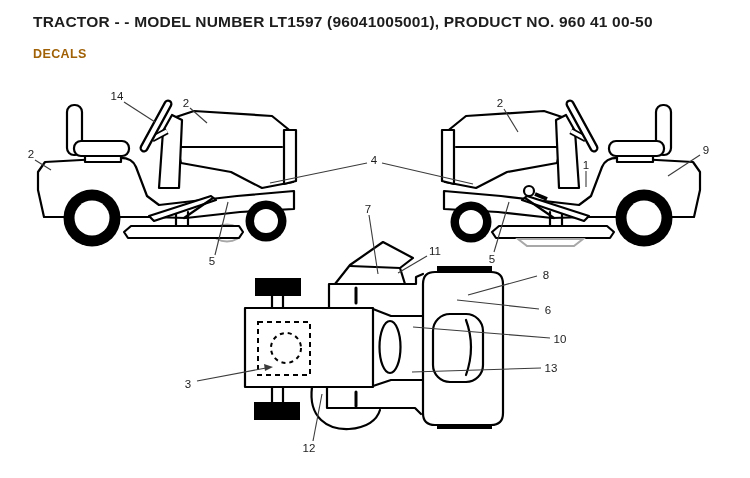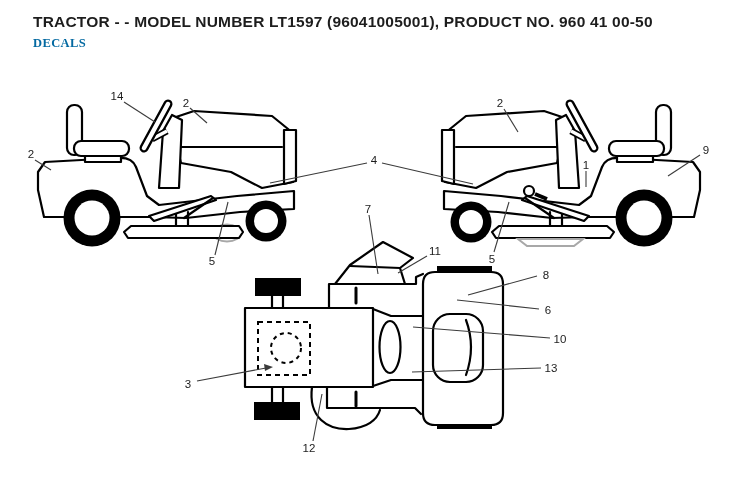--- a/index.html
+++ b/index.html
@@ -1,20 +1,20 @@
 <!DOCTYPE html>
 <html><head>
 <meta charset="utf-8">
 <style>
   html,body{margin:0;padding:0;background:#fff;}
   #page{position:relative;width:750px;height:478px;background:#ffffff;overflow:hidden;
         font-family:"Liberation Sans",sans-serif;}
   #header{position:absolute;left:33px;top:13px;width:700px;}
   #header .title{font-size:15.5px;font-weight:bold;color:#1d1d1d;letter-spacing:.2px;white-space:nowrap;}
-  #header .subtitle{font-size:12.5px;font-weight:bold;color:#0369a1;margin-top:5px;letter-spacing:.4px;font-family:Liberation Serif, serif;}
+  #header .subtitle{font-size:12.5px;font-weight:bold;color:#a16207;margin-top:16px;letter-spacing:.4px;}
   svg{position:absolute;left:0;top:0;}
   .outline{fill:#ffffff;stroke:#000000;stroke-width:2.2;stroke-linejoin:round;stroke-linecap:round;}
   .crease{fill:none;stroke:#000000;stroke-width:2.2;stroke-linejoin:round;stroke-linecap:round;}
   .solidb{fill:#000000;stroke:none;}
   .wheelin{fill:#ffffff;stroke:none;}
   .grayline{fill:none;stroke:#a8a8a8;stroke-width:2;}
   .dashes{fill:none;stroke:#000000;stroke-width:2;stroke-dasharray:5 4;}
   .leader{fill:none;stroke:#3b3b3b;stroke-width:1.1;}
   .callout{font-family:"Liberation Sans",sans-serif;font-size:11.5px;fill:#1c1c1c;text-anchor:middle;}
   .wbar{stroke:#000;stroke-width:9;stroke-linecap:round;}

